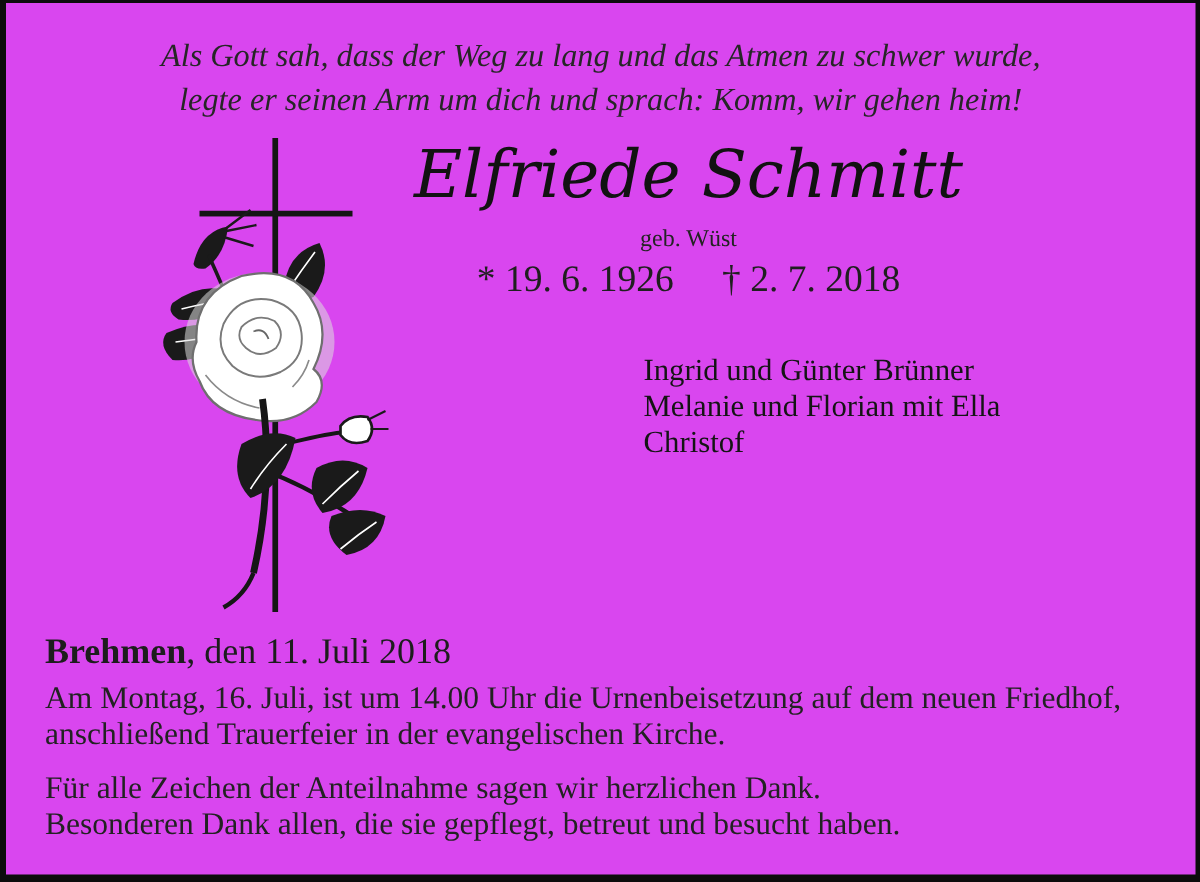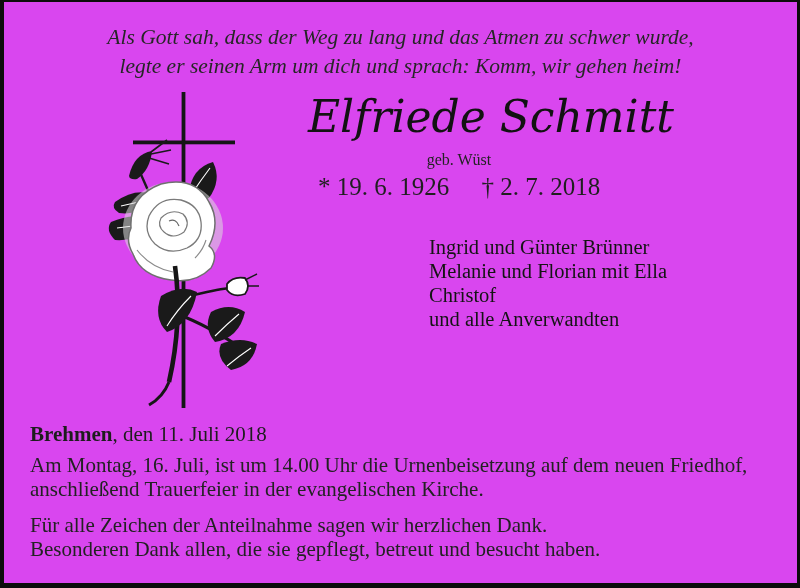--- a/index.html
+++ b/index.html
@@ -18,21 +18,21 @@
   .verse{
     position:absolute;top:21px;left:0;right:0;
     text-align:center;
     font-style:italic;
     font-size:21.5px;line-height:29px;
     color:#262626;
   }
   .art{position:absolute;left:95px;top:78px;}
   .name{
     position:absolute;top:90px;left:240px;width:430px;
-    text-align:right;
+    text-align:center;
     font-family:"DejaVu Serif", serif;
     font-style:italic;
     font-size:44px;line-height:50px;
     color:#121212;
   }
   .maiden{
     position:absolute;top:149px;left:240px;width:430px;
     text-align:center;font-size:16px;color:#232323;
   }
   .dates{
@@ -40,21 +40,21 @@
     text-align:center;font-size:25px;color:#1f1f1f;
   }
   .dates .death{margin-left:26px;}
   .mourners{
     position:absolute;left:425px;top:233px;
     font-weight:normal;font-size:20.5px;line-height:24px;
     color:#141414;
   }
   .dateline{
     position:absolute;left:26px;top:420px;
-    font-size:21px;color:#1d1d1d;white-space:nowrap;
+    font-size:24px;color:#1d1d1d;white-space:nowrap;
   }
   .dateline .place{font-weight:bold;}
   .notice{
     position:absolute;left:26px;top:452px;
     font-size:21px;line-height:23.5px;
     white-space:nowrap;color:#222222;
   }
   .thanks{
     position:absolute;left:26px;top:512px;
     font-size:21px;line-height:23.5px;
@@ -115,21 +115,20 @@
 
   <div class="dates">
     <span class="birth">* 19. 6. 1926</span>
     <span class="death">† 2. 7. 2018</span>
   </div>
 
   <div class="mourners">
     <div>Ingrid und Günter Brünner</div>
     <div>Melanie und Florian mit Ella</div>
     <div>Christof</div>
-    <div>und alle Anverwandten</div>
   </div>
 
   <div class="dateline">
     <span class="place">Brehmen</span><span>, den 11. Juli 2018</span>
   </div>
 
   <div class="notice">
     <span>Am Montag, 16. Juli, ist um 14.00 Uhr die Urnenbeisetzung auf dem neuen Friedhof,</span><br>
     <span>anschließend Trauerfeier in der evangelischen Kirche.</span>
   </div>

